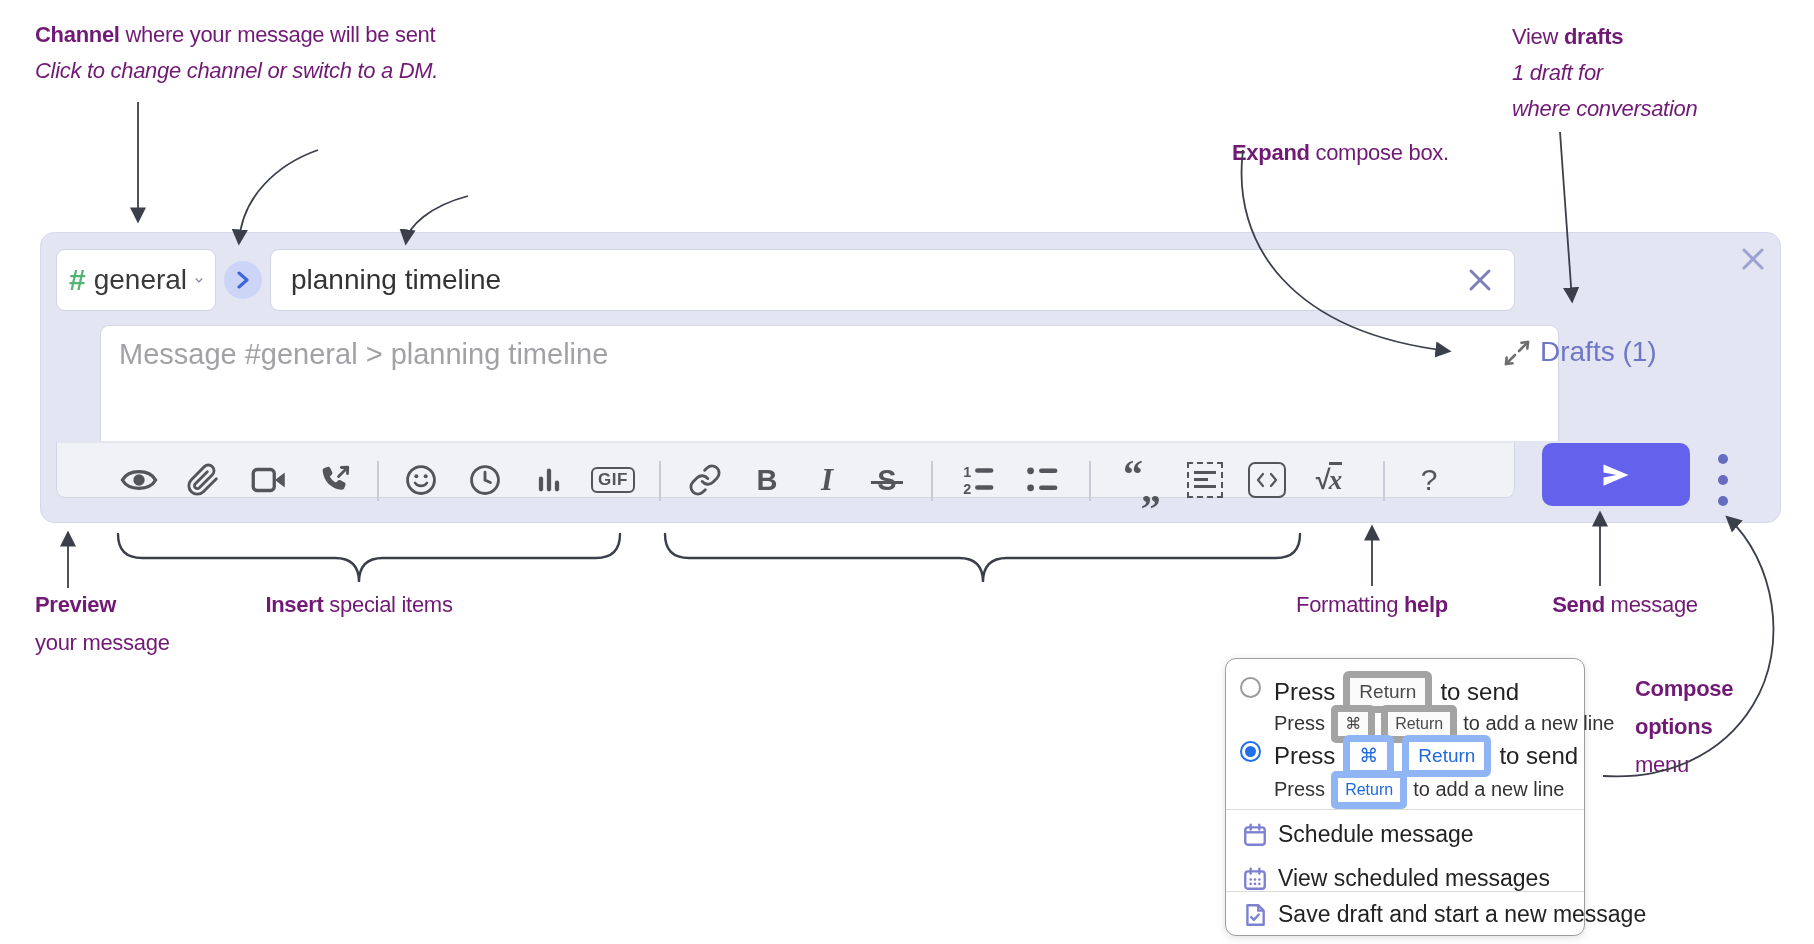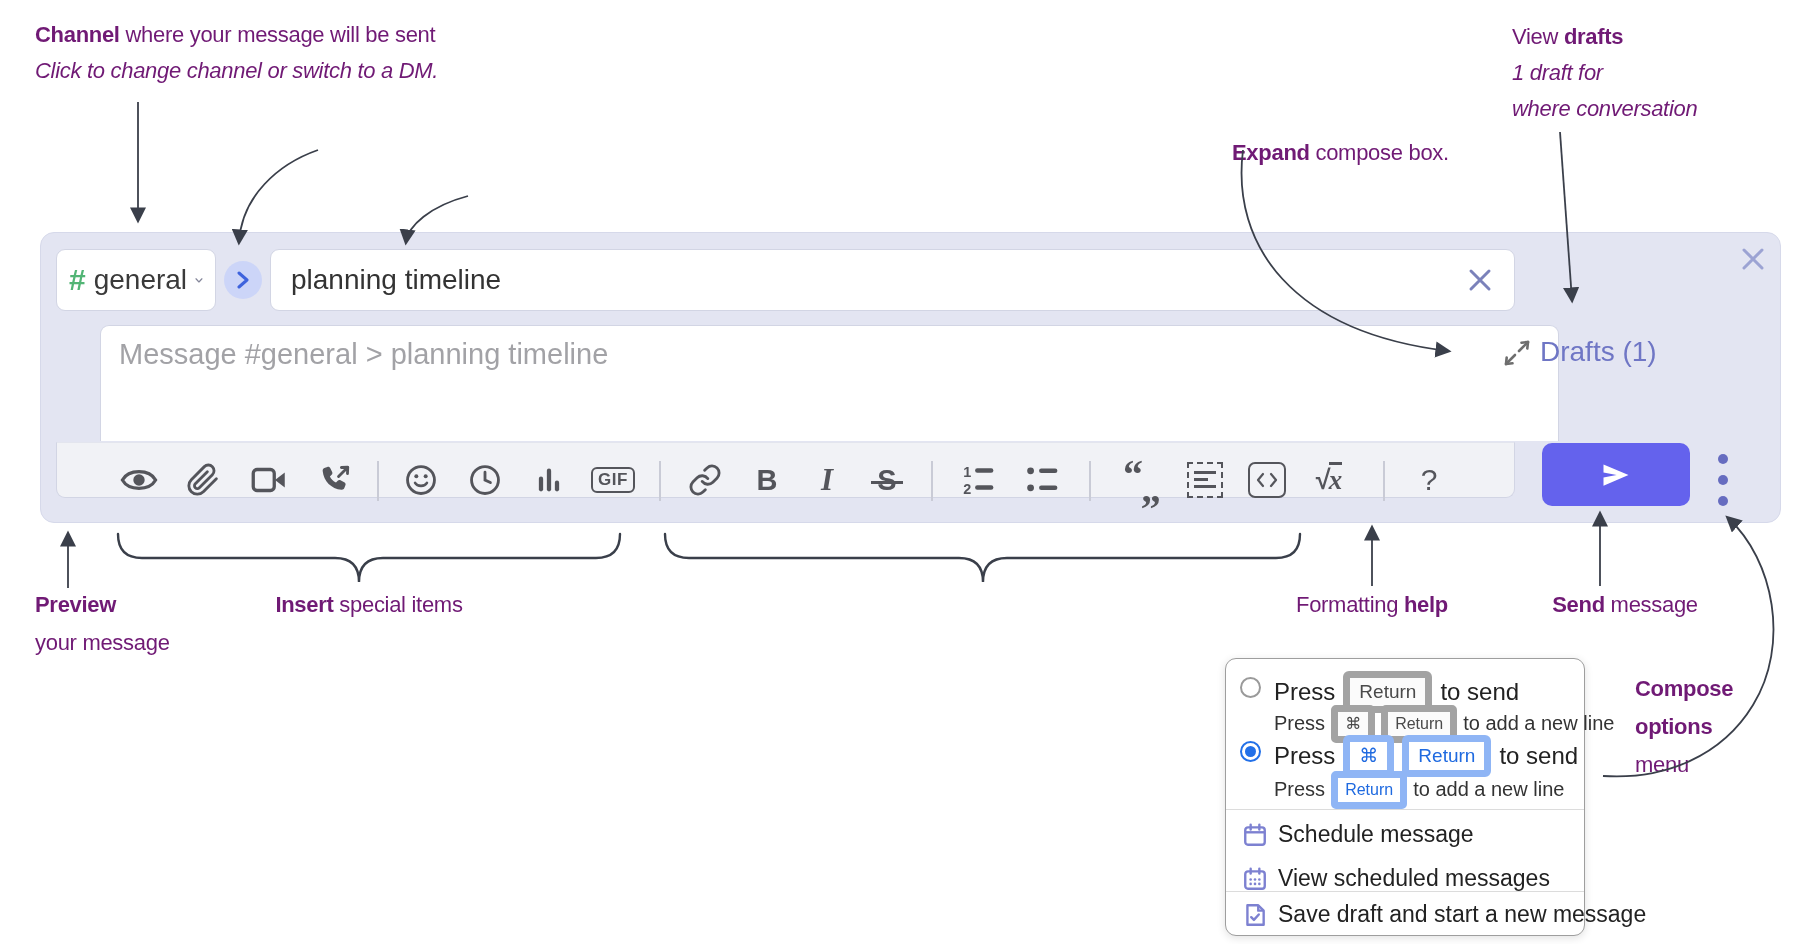--- a/index.html
+++ b/index.html
@@ -254,21 +254,21 @@
   </div>
   <div class="abs kebab">
       <i style="top:4px;"></i>
       <i style="top:25px;"></i>
       <i style="top:46px;"></i>
     </div>
 
   <div class="abs ann b" style="left:35px;top:592px;">Preview</div>
   <div class="abs ann" style="left:35px;top:630px;">your message</div>
 
-  <div class="abs ann" style="left:359px;top:592px;transform:translateX(-50%);margin-left:10px;"><span class="b">Insert</span><span> special items</span></div>
+  <div class="abs ann" style="left:359px;top:592px;transform:translateX(-50%);"><span class="b">Insert</span><span> special items</span></div>
 
 
   <div class="abs ann" style="left:1372px;top:592px;transform:translateX(-50%);"><span>Formatting </span><span class="b">help</span></div>
 
   <div class="abs ann" style="left:1625px;top:592px;transform:translateX(-50%);"><span class="b">Send</span><span> message</span></div>
 
   <div class="abs ann b" style="left:1635px;top:676px;">Compose</div>
   <div class="abs ann b" style="left:1635px;top:714px;">options</div>
   <div class="abs ann" style="left:1635px;top:752px;">menu</div>
 

